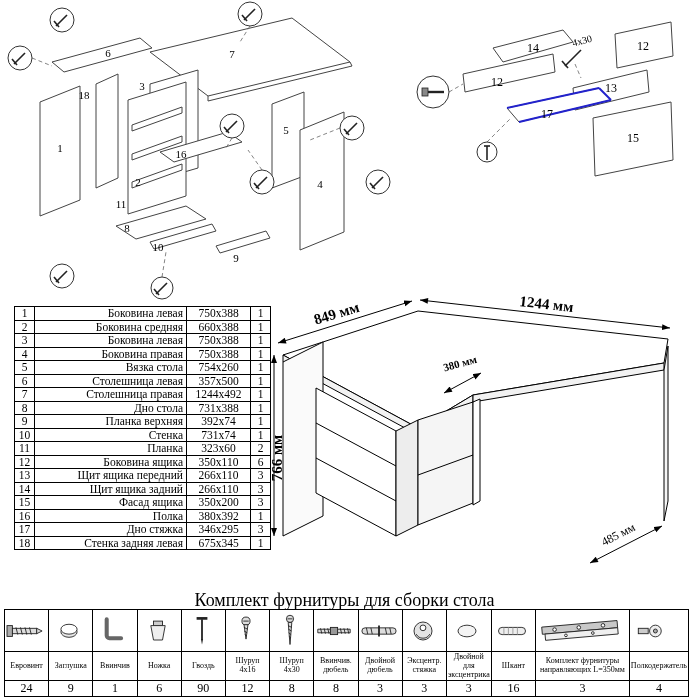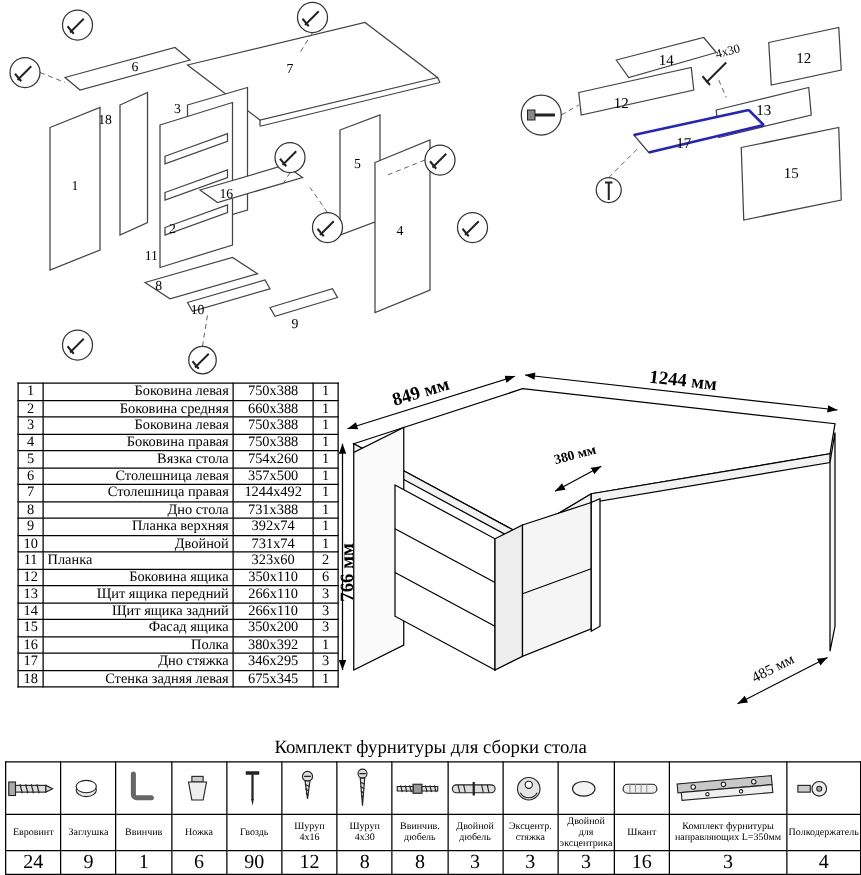--- a/index.html
+++ b/index.html
@@ -9,37 +9,37 @@
           font-family:"Liberation Serif", serif; color:#000; overflow:hidden; }
   svg { font-family:"Liberation Serif", serif; display:block; }
 
   
   #parts-table { position:absolute; left:14px; top:306px; border-collapse:collapse; font-size:11.5px; }
   #parts-table td { border:1px solid #000; height:13.5px; padding:0 3px; white-space:nowrap; line-height:1.05; }
   #parts-table td.pt-num  { width:20px; text-align:center; padding:0 1px; }
   #parts-table td.pt-name { width:152px; text-align:right; }
   #parts-table td.pt-size { width:64px; text-align:center;margin-top:31px; }
   #parts-table td.pt-qty  { width:20px; text-align:center; padding:0 1px; }
-  #parts-table td.center  { text-align:left; }
+  #parts-table td.center  { text-align:right; }
 
   
   #exploded-svg { position:absolute; left:0; top:0; }
   #drawer-svg   { position:absolute; left:415px; top:0; }
   #desk-svg     { position:absolute; left:268px; top:293px; }
 
   
   #hw-title { position:absolute; left:0; top:590px; width:689px; text-align:center;
-              font-size:15px; }
+              font-size:18px; }
   #hardware-table { position:absolute; left:4px; top:609px; border-collapse:collapse; table-layout:fixed; }
   #hardware-table col.hw-c    { width:45px; }
   #hardware-table col.hw-wide { width:95px; }
   #hardware-table td { border:1px solid #000; text-align:center; vertical-align:middle; overflow:hidden; }
   .hw-icon-cell { height:42px; }
   .hw-name-cell { height:28px; font-size:8px; line-height:1.1; padding:1px; word-wrap:break-word; }
-  .hw-qty-cell  { height:16px; font-size:16px; }
+  .hw-qty-cell  { height:16px; font-size:12px; }
 </style>
 </head>
 <body>
 
 <div class="page">
 
   <svg id="exploded-svg" width="415" height="300" viewBox="0 0 415 300">
     <defs>
       <g id="mini-screw">
         <line x1="-6" y1="6" x2="5" y2="-5" stroke="#222" stroke-width="1.6"></line>
@@ -234,21 +234,21 @@
           <td class="pt-qty">1</td>
         </tr>
         <tr>
           <td class="pt-num">9</td>
           <td class="pt-name">Планка верхняя</td>
           <td class="pt-size">392x74</td>
           <td class="pt-qty">1</td>
         </tr>
         <tr>
           <td class="pt-num">10</td>
-          <td class="pt-name">Двойной</td>
+          <td class="pt-name">Стенка</td>
           <td class="pt-size">731x74</td>
           <td class="pt-qty">1</td>
         </tr>
         <tr>
           <td class="pt-num">11</td>
           <td class="pt-name center">Планка</td>
           <td class="pt-size">323x60</td>
           <td class="pt-qty">2</td>
         </tr>
         <tr>

